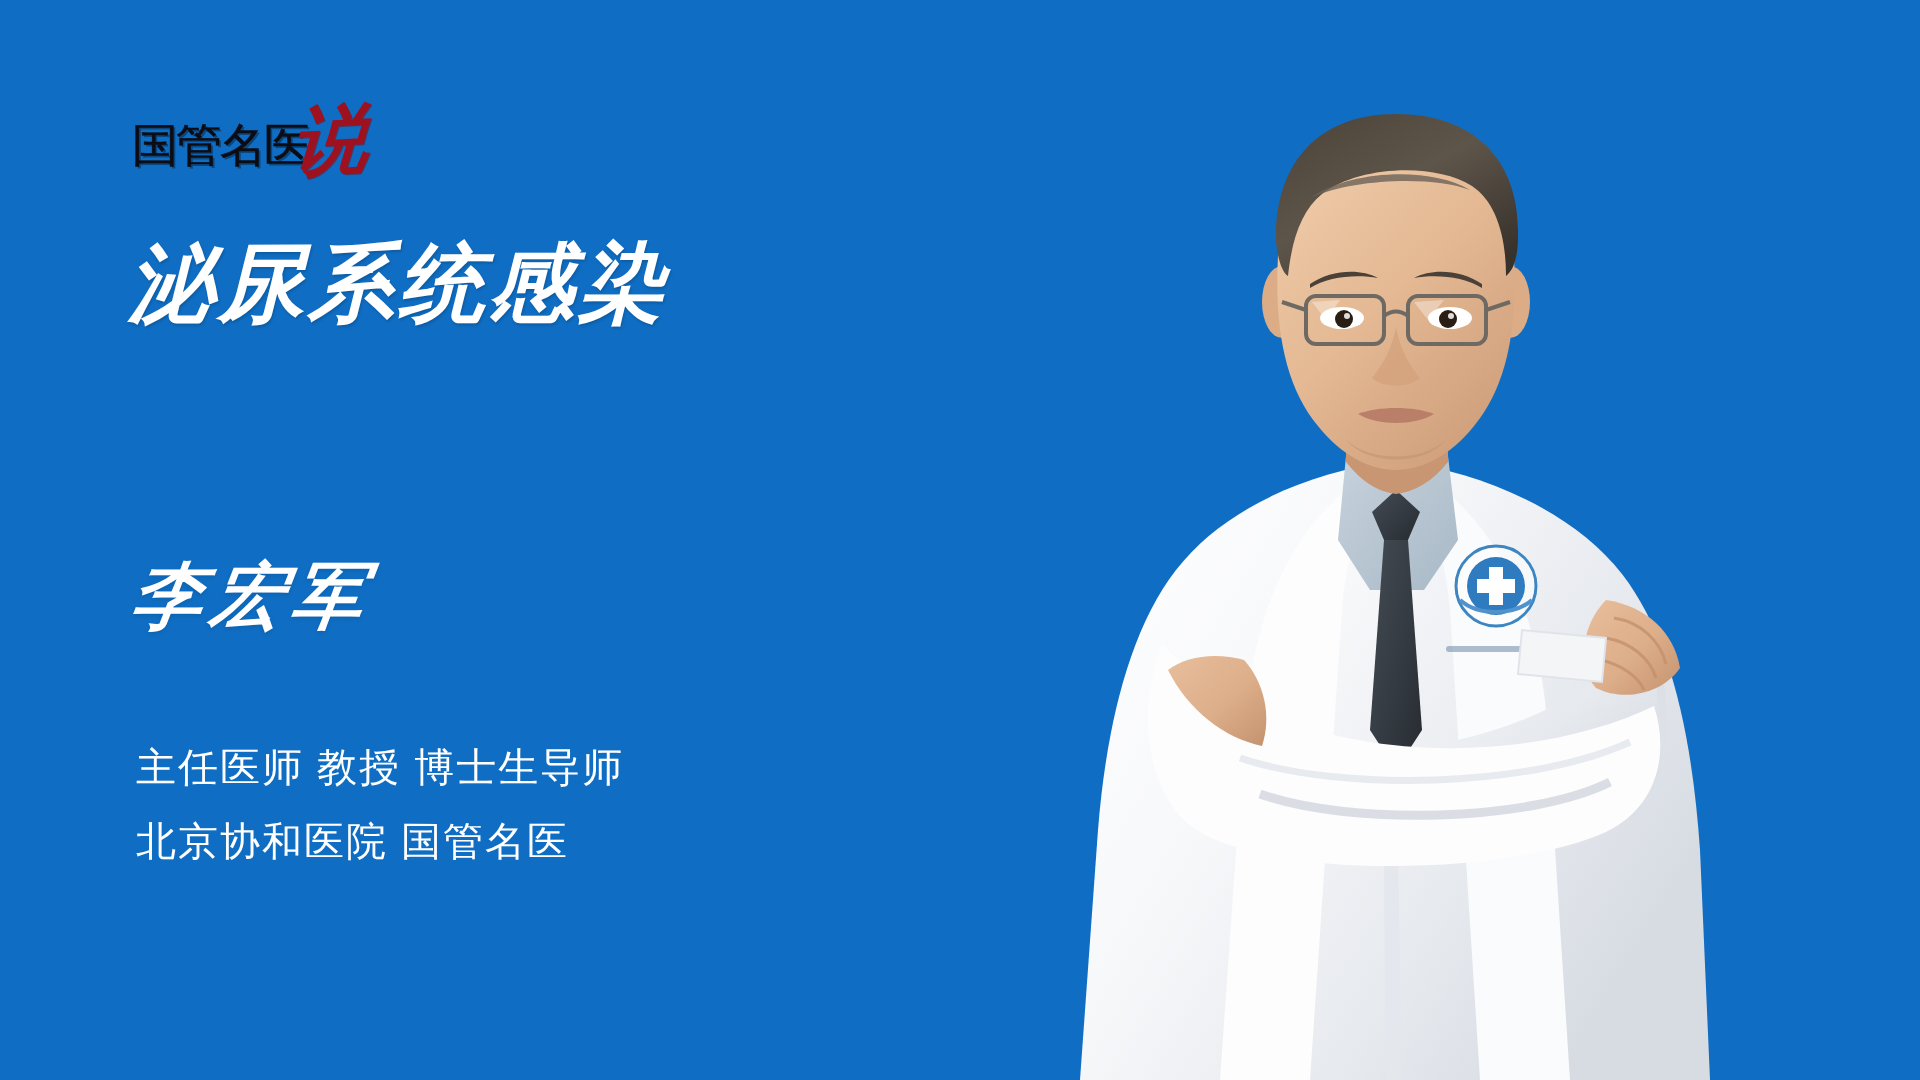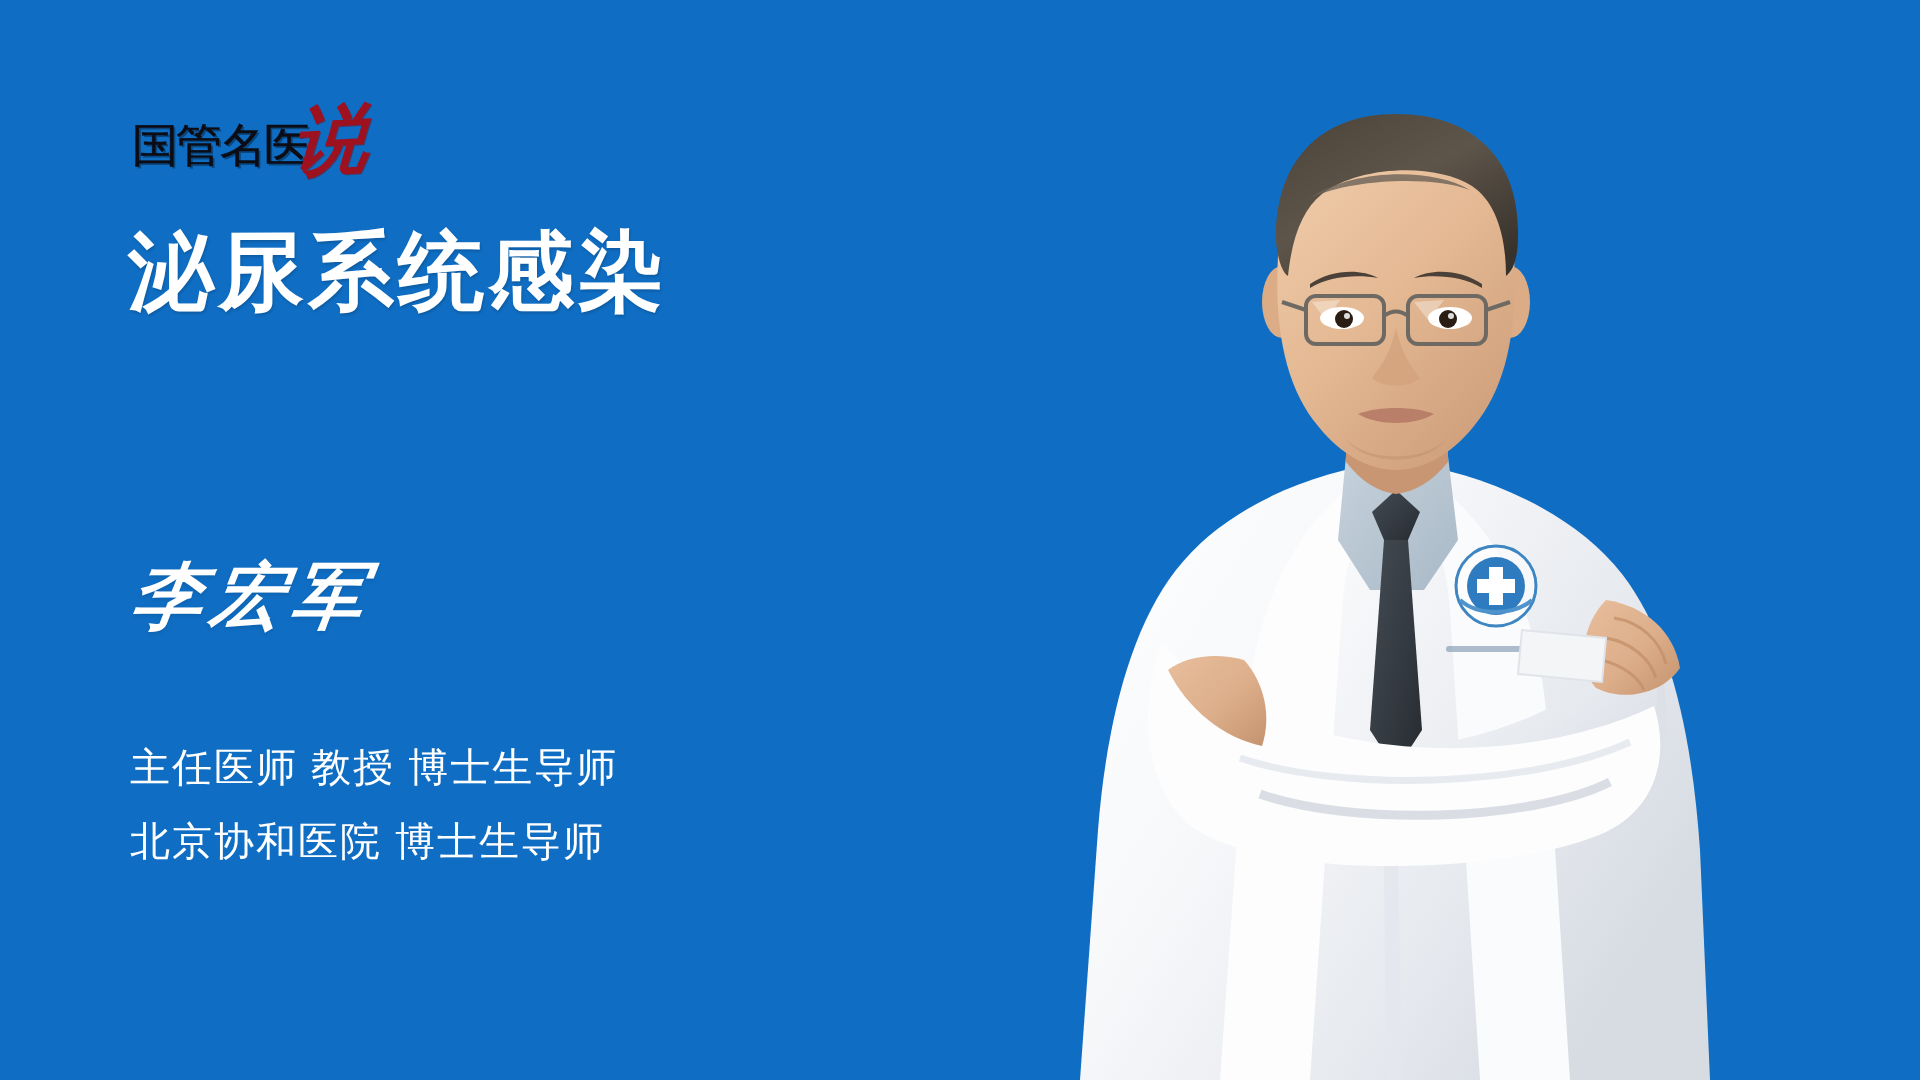--- a/index.html
+++ b/index.html
@@ -54,22 +54,23 @@
     margin-left: -16px;
     margin-bottom: -8px;
     text-shadow: 1px 1px 0 rgba(120,10,16,0.5);
     transform: skewX(-6deg) rotate(-3deg);
   }
 
   
   .headline {
     position: absolute;
     left: 128px;
-    top: 212px;
+    top: 224px;
     color: #FFFFFF;
+    font-style: italic;
   }
   .headline-line {
     font-size: 86px;
     line-height: 118px;
     font-weight: 700;
     letter-spacing: 4px;
     white-space: nowrap;
     text-shadow: 1px 2px 3px rgba(0,0,0,0.18);
   }
 
@@ -85,21 +86,21 @@
     font-style: italic;
     color: #FFFFFF;
     letter-spacing: 8px;
     transform: skewX(-8deg);
     text-shadow: 0 2px 4px rgba(0,0,0,0.12);
   }
 
   
   .credentials {
     position: absolute;
-    left: 130px;
+    left: 136px;
     top: 730px;
     color: #FFFFFF;
   }
   .credential-line {
     font-size: 40px;
     line-height: 74px;
     font-weight: 400;
     letter-spacing: 2px;
     white-space: nowrap;
   }
@@ -286,17 +287,17 @@
     </div>
 
     <div class="headline">
       <div class="headline-line">泌尿系统感染</div>
     </div>
 
     <div class="doctor-name">李宏军</div>
 
     <div class="credentials">
       <div class="credential-line">主任医师  教授  博士生导师</div>
-      <div class="credential-line">北京协和医院  博士生导师</div>
+      <div class="credential-line">北京协和医院  国管名医</div>
     </div>
 
   </div>
 </div>
 
 </body></html>

